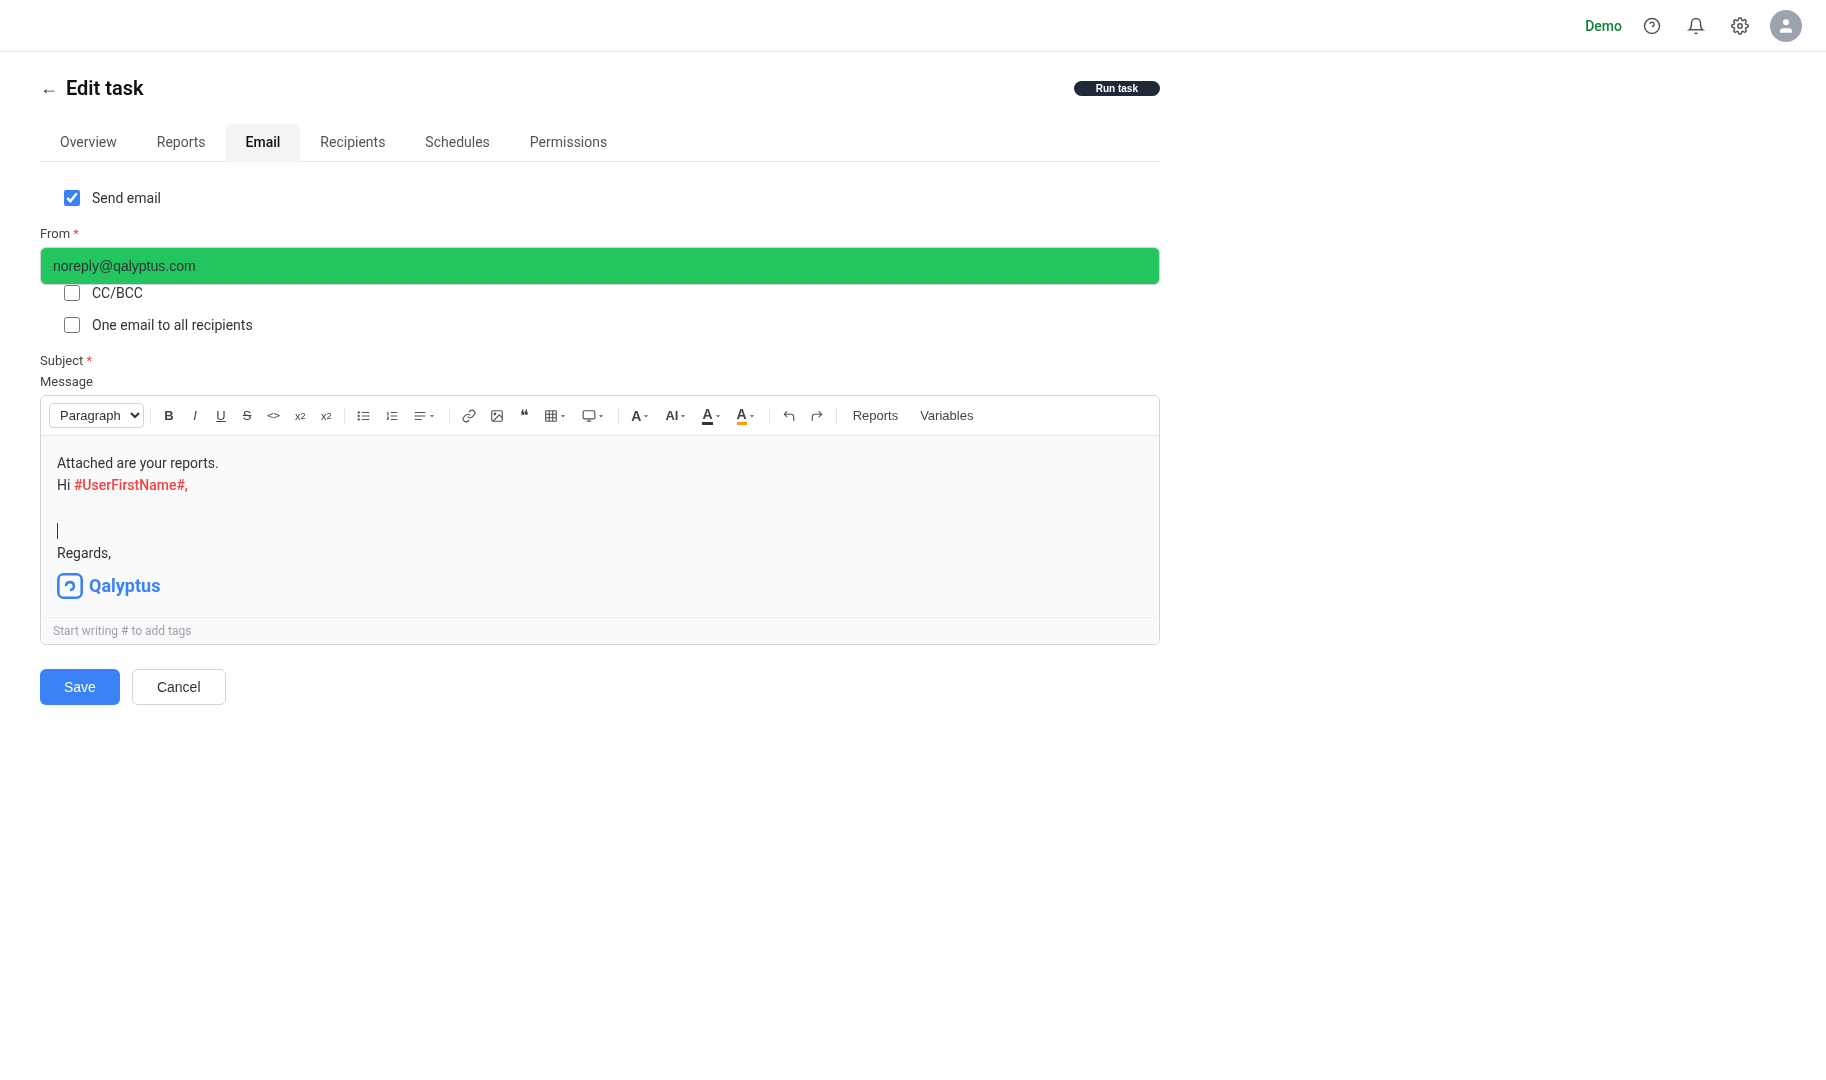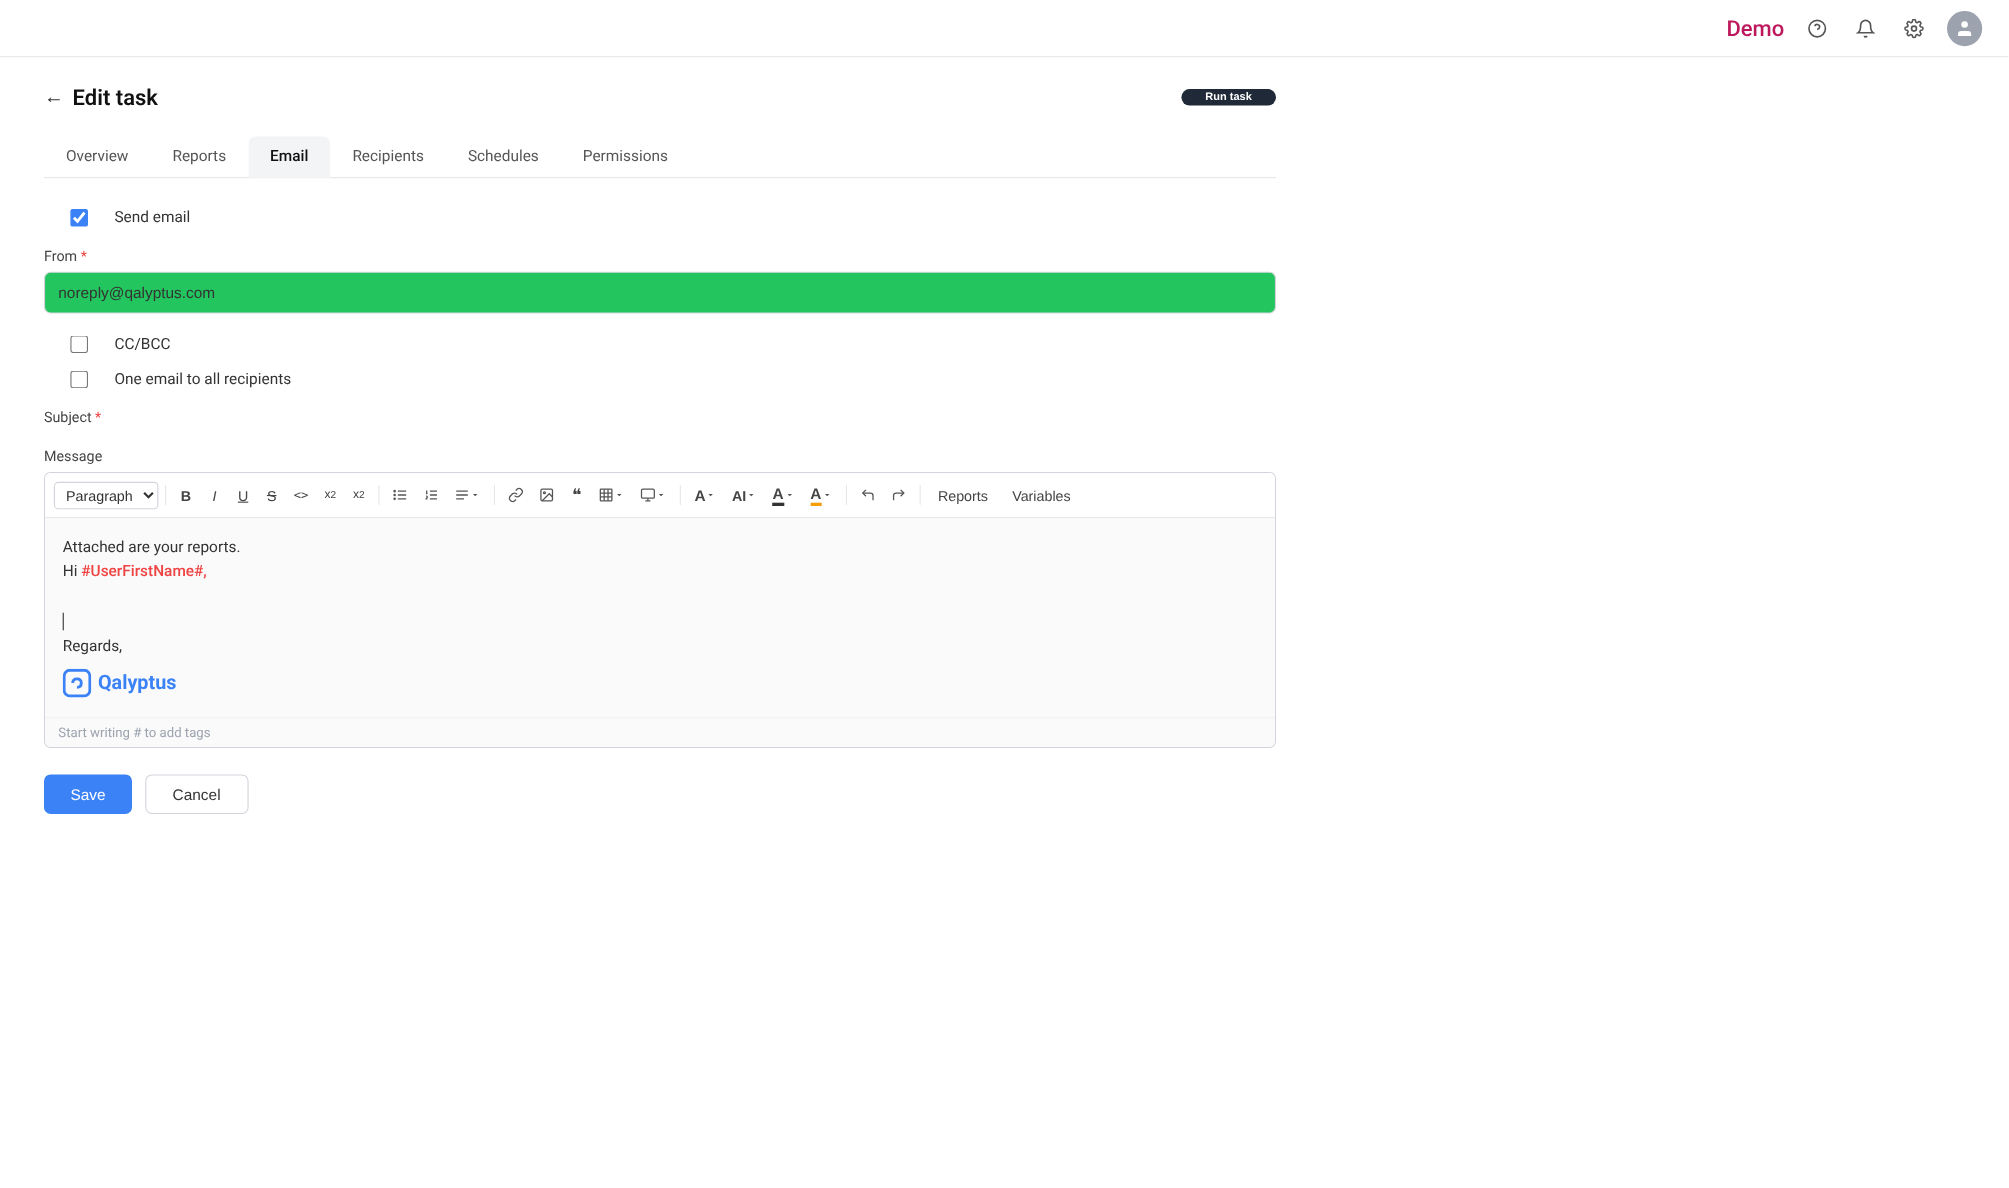--- a/index.html
+++ b/index.html
@@ -4,21 +4,21 @@
   <style>
     * { box-sizing: border-box; margin: 0; padding: 0; }
     body { font-family: -apple-system, BlinkMacSystemFont, 'Segoe UI', Roboto, sans-serif; background: #fff; color: #333; font-size: 14px; }
 
     
     .top-nav {
       display: flex; align-items: center; justify-content: flex-end;
       padding: 8px 24px; border-bottom: 1px solid #e5e7eb; height: 52px;
     }
     .top-nav-right { display: flex; align-items: center; gap: 16px; }
-    .top-nav-demo { font-size: 20px; color: #be185d; font-weight: 500; }
+    .top-nav-demo { font-size: 14px; color: #15803d; font-weight: 500; }
     .top-nav-icon { width: 28px; height: 28px; display: flex; align-items: center; justify-content: center; cursor: pointer; color: #555; font-size: 16px; }
     .top-nav-avatar {
       width: 32px; height: 32px; border-radius: 50%; background: #9ca3af;
       display: flex; align-items: center; justify-content: center; cursor: pointer;
     }
 
     
     .page { padding: 24px 40px; max-width: 1200px; }
 
     
@@ -36,32 +36,32 @@
       padding: 10px 20px; font-size: 14px; cursor: pointer; color: #555;
       border-bottom: 2px solid transparent; margin-bottom: -1px;
     }
     .tab.active {
       background: #f3f4f6; border-radius: 6px 6px 0 0; color: #111; font-weight: 500;
       border-bottom: 2px solid #f3f4f6;
     }
 
     
     .form-section { margin-bottom: 20px; }
-    .checkbox-row { display: flex; align-items: center; gap: 24px; margin-bottom: 16px; font-size: 14px; color: #333; padding-left: 24px; }
+    .checkbox-row { display: flex; align-items: center; gap: 12px; margin-bottom: 16px; font-size: 14px; color: #333; padding-left: 24px; }
     .checkbox-row input[type="checkbox"] { width: 16px; height: 16px; accent-color: #3b82f6; cursor: pointer; }
 
     .field-label { font-size: 13px; color: #444; margin-bottom: 6px; }
     .field-label .required { color: #ef4444; }
 
     .text-input {
       width: 100%; padding: 10px 12px; border: 1px solid #d1d5db; border-radius: 6px;
       font-size: 14px; color: #333; outline: none; background: #22c55e;
     }
 
-    .field-group { margin-bottom: 20px; }
+    .field-group { }
 
     
     .editor-wrapper { border: 1px solid #d1d5db; border-radius: 6px; overflow: hidden; }
     .toolbar {
       display: flex; align-items: center; gap: 2px; padding: 6px 8px;
       border-bottom: 1px solid #e5e7eb; background: #fff; flex-wrap: wrap;
     }
     .toolbar-btn {
       padding: 4px 6px; border: none; background: transparent; cursor: pointer;
       border-radius: 4px; color: #444; font-size: 13px; display: flex; align-items: center;

